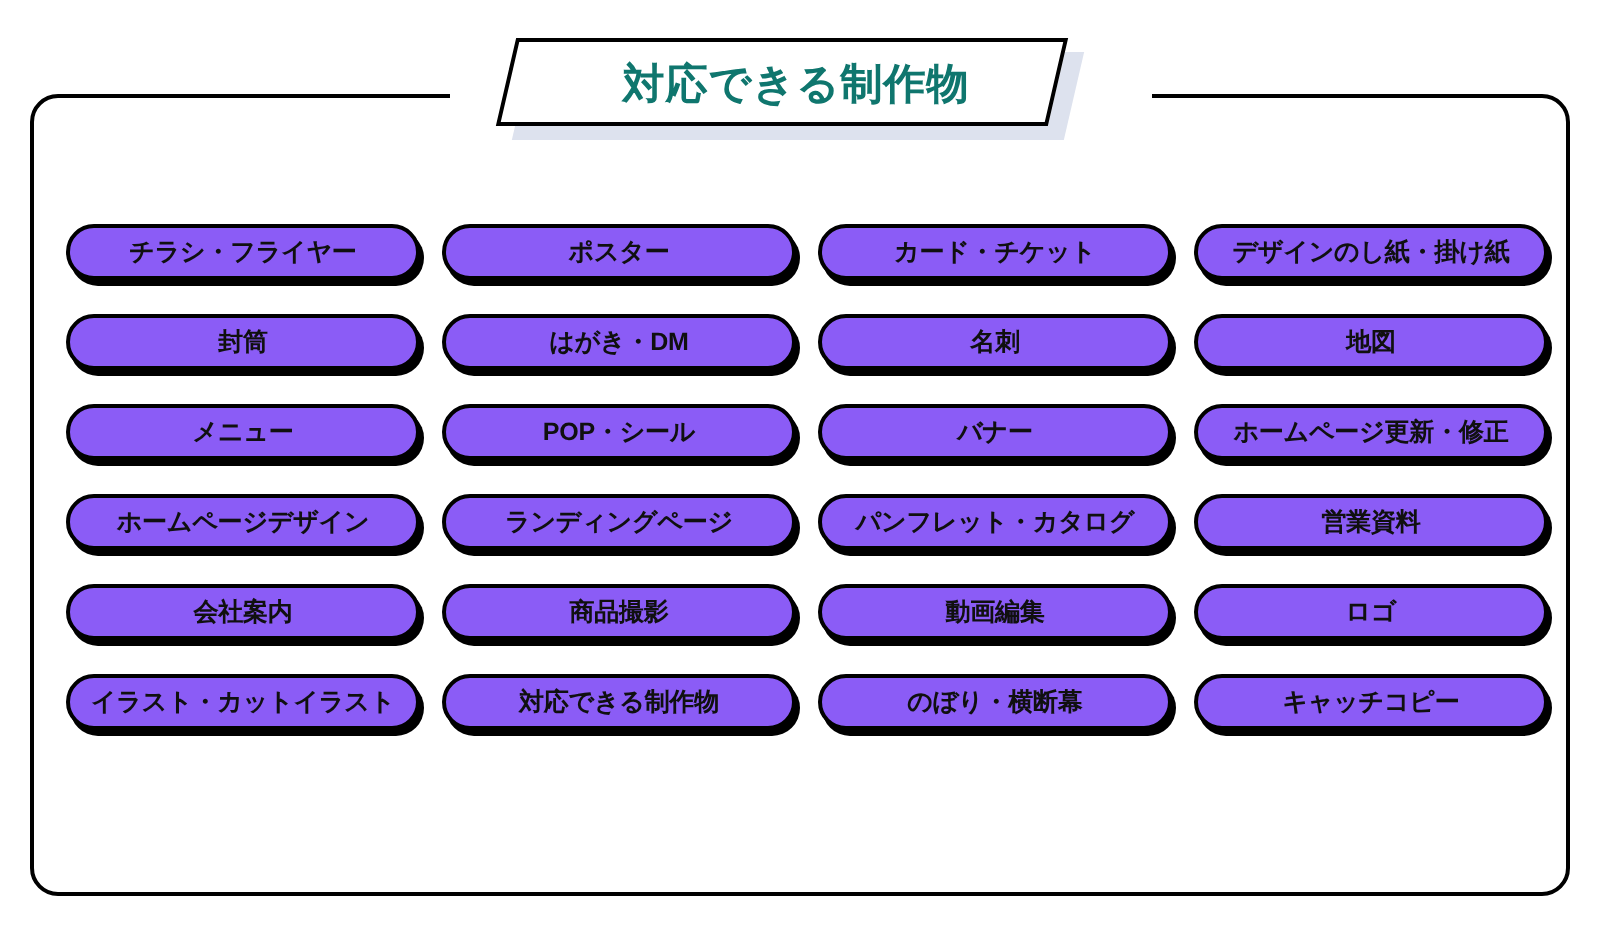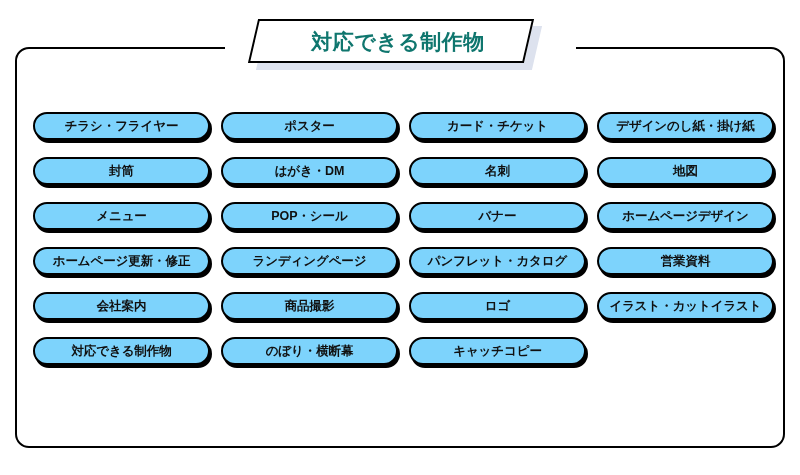--- a/index.html
+++ b/index.html
@@ -90,21 +90,21 @@
     width: 730px;
     display: grid;
     grid-template-columns: repeat(4, 177px);
     column-gap: 11px;
     row-gap: 17px;
   }
   .chip {
     position: relative;
     height: 28px;
     box-sizing: border-box;
-    background: #7dd3fc;
+    background: #8b5cf6;
     border: 2px solid #000000;
     border-radius: 999px;
     display: flex;
     align-items: center;
     justify-content: center;
     box-shadow: 2px 3px 0 0 #000000;
     padding: 0 4px;
   }
   .chip-label {
     font-size: 12.5px;
@@ -156,41 +156,44 @@
     <div class="chip">
       <span class="chip-label">メニュー</span>
     </div>
     <div class="chip">
       <span class="chip-label">POP・シール</span>
     </div>
     <div class="chip">
       <span class="chip-label">バナー</span>
     </div>
     <div class="chip">
+      <span class="chip-label">ホームページ更新・修正</span>
+    </div>
+    <div class="chip">
       <span class="chip-label">ホームページデザイン</span>
     </div>
     <div class="chip">
-      <span class="chip-label">ホームページ更新・修正</span>
-    </div>
-    <div class="chip">
       <span class="chip-label">ランディングページ</span>
     </div>
     <div class="chip">
       <span class="chip-label">パンフレット・カタログ</span>
     </div>
     <div class="chip">
       <span class="chip-label">営業資料</span>
     </div>
     <div class="chip">
       <span class="chip-label">会社案内</span>
     </div>
     <div class="chip">
       <span class="chip-label">商品撮影</span>
     </div>
     <div class="chip">
+      <span class="chip-label">動画編集</span>
+    </div>
+    <div class="chip">
       <span class="chip-label">ロゴ</span>
     </div>
     <div class="chip">
       <span class="chip-label">イラスト・カットイラスト</span>
     </div>
     <div class="chip">
       <span class="chip-label">対応できる制作物</span>
     </div>
     <div class="chip">
       <span class="chip-label">のぼり・横断幕</span>

